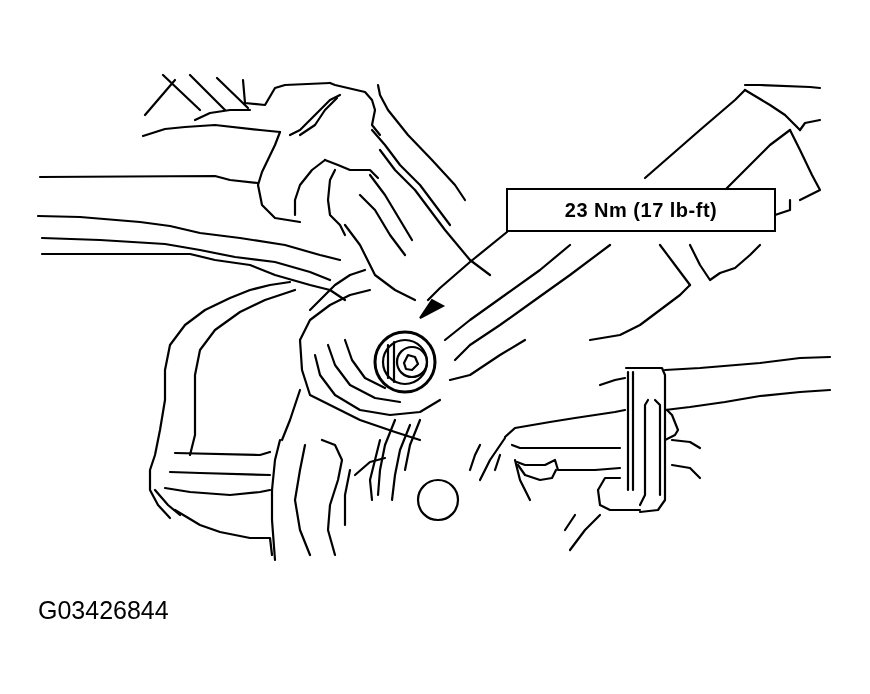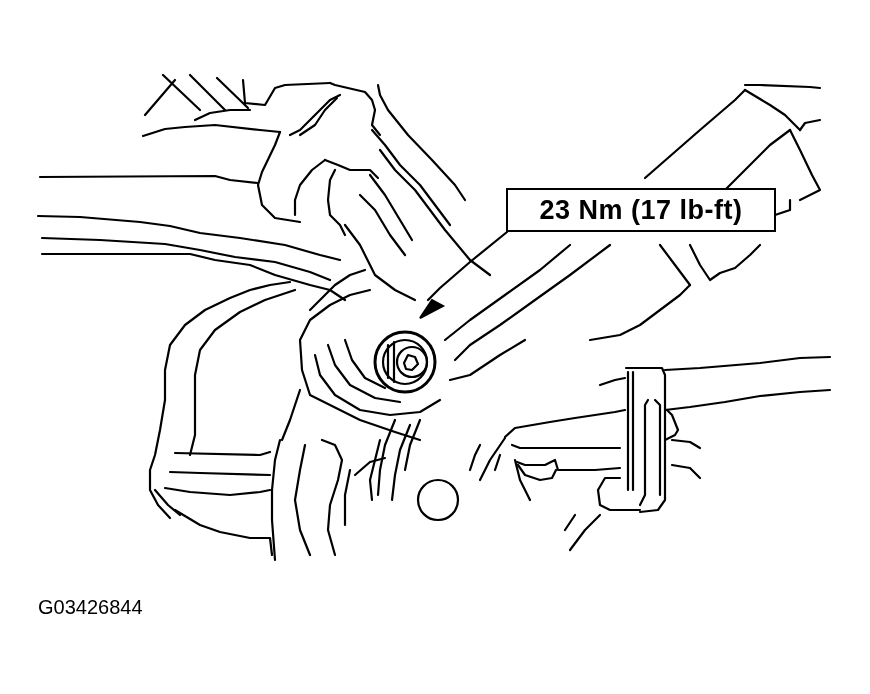--- a/index.html
+++ b/index.html
@@ -7,26 +7,26 @@
     .figure { position: absolute; left: 0; top: 0; width: 870px; height: 694px; }
     .figure svg { position: absolute; left: 0; top: 0; }
     .ln { fill: none; stroke: #000; stroke-width: 2.2; stroke-linecap: round; stroke-linejoin: round; }
     .lnb { fill: none; stroke: #000; stroke-width: 3; stroke-linecap: round; stroke-linejoin: round; }
     .callout-box {
       position: absolute; left: 506px; top: 188px; width: 270px; height: 44px;
       border: 2px solid #000; background: #fff; box-sizing: border-box;
       display: flex; align-items: center; justify-content: center;
     }
     .callout-text {
-      font-family: "Liberation Sans", sans-serif; font-weight: bold; font-size: 27px;
+      font-family: "Liberation Sans", sans-serif; font-weight: bold; font-size: 20px;
       color: #000; letter-spacing: 0.5px; white-space: nowrap;
     }
     .fig-id {
       position: absolute; left: 38px; top: 596px;
-      font-family: "Liberation Sans", sans-serif; font-size: 20px; color: #000;
+      font-family: "Liberation Sans", sans-serif; font-size: 25px; color: #000;
     }
   </style>
 </head>
 <body>
 
 <div class="figure">
   <svg width="870" height="694" viewBox="0 0 870 694">
 
     <g>
       <path class="ln" d="M145,115 L175,80 M163,75 L200,110 M190,75 L225,110 M217,78 L248,108 M243,80 L245,103 L265,105 L275,88 L285,85 L330,83"></path>

